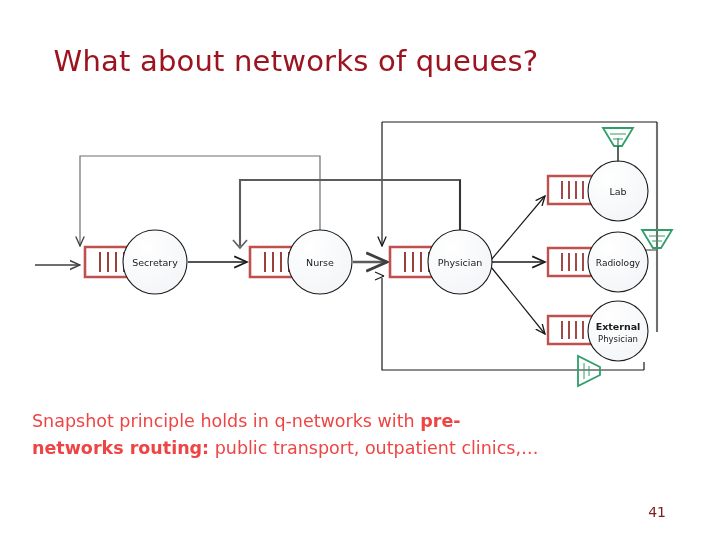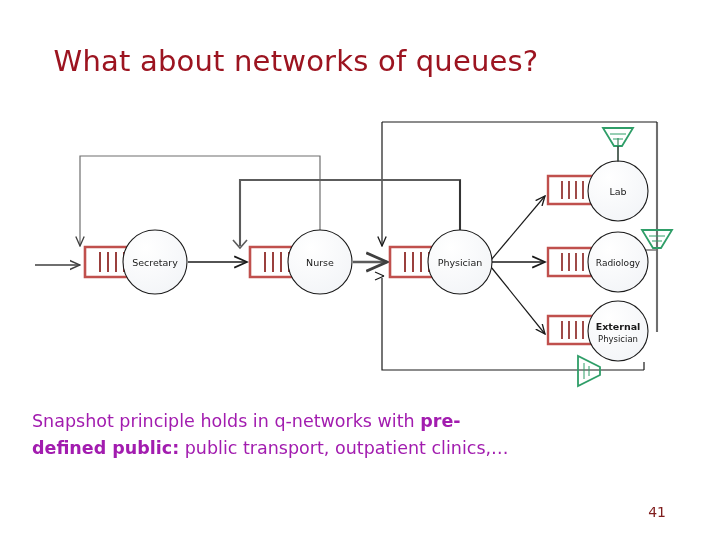--- a/index.html
+++ b/index.html
@@ -50,21 +50,21 @@
 
   
   .body-text {
     position: absolute;
     left: 32px;
     top: 408px;
     width: 640px;
     font-family: "DejaVu Sans", sans-serif;
     font-size: 17.5px;
     line-height: 27px;
-    color: #a21caf;
+    color: #ef4444;
   }
   .body-text .b {
     font-weight: bold;
   }
 
   
   .page-number {
     position: absolute;
     right: 54px;
     top: 504px;
@@ -254,18 +254,18 @@
         <path d="M578,256 L578,286 L600,275 L600,267 Z" fill="none" stroke="#2f9e68" stroke-width="1.8"></path>
         <line x1="584" y1="263" x2="584" y2="279" stroke="#2f9e68" stroke-width="1"></line>
         <line x1="589" y1="266" x2="589" y2="276" stroke="#2f9e68" stroke-width="1"></line>
       </g>
 
     </svg>
   </div>
 
   <div class="body-text">
     <span>Snapshot principle holds in q-networks with </span><span class="b">pre-</span><br>
-    <span class="b">defined public:</span><span> public transport, outpatient clinics,…</span>
+    <span class="b">networks routing:</span><span> public transport, outpatient clinics,…</span>
   </div>
 
   <div class="page-number">41</div>
 
 </div>
 
 </body></html>

